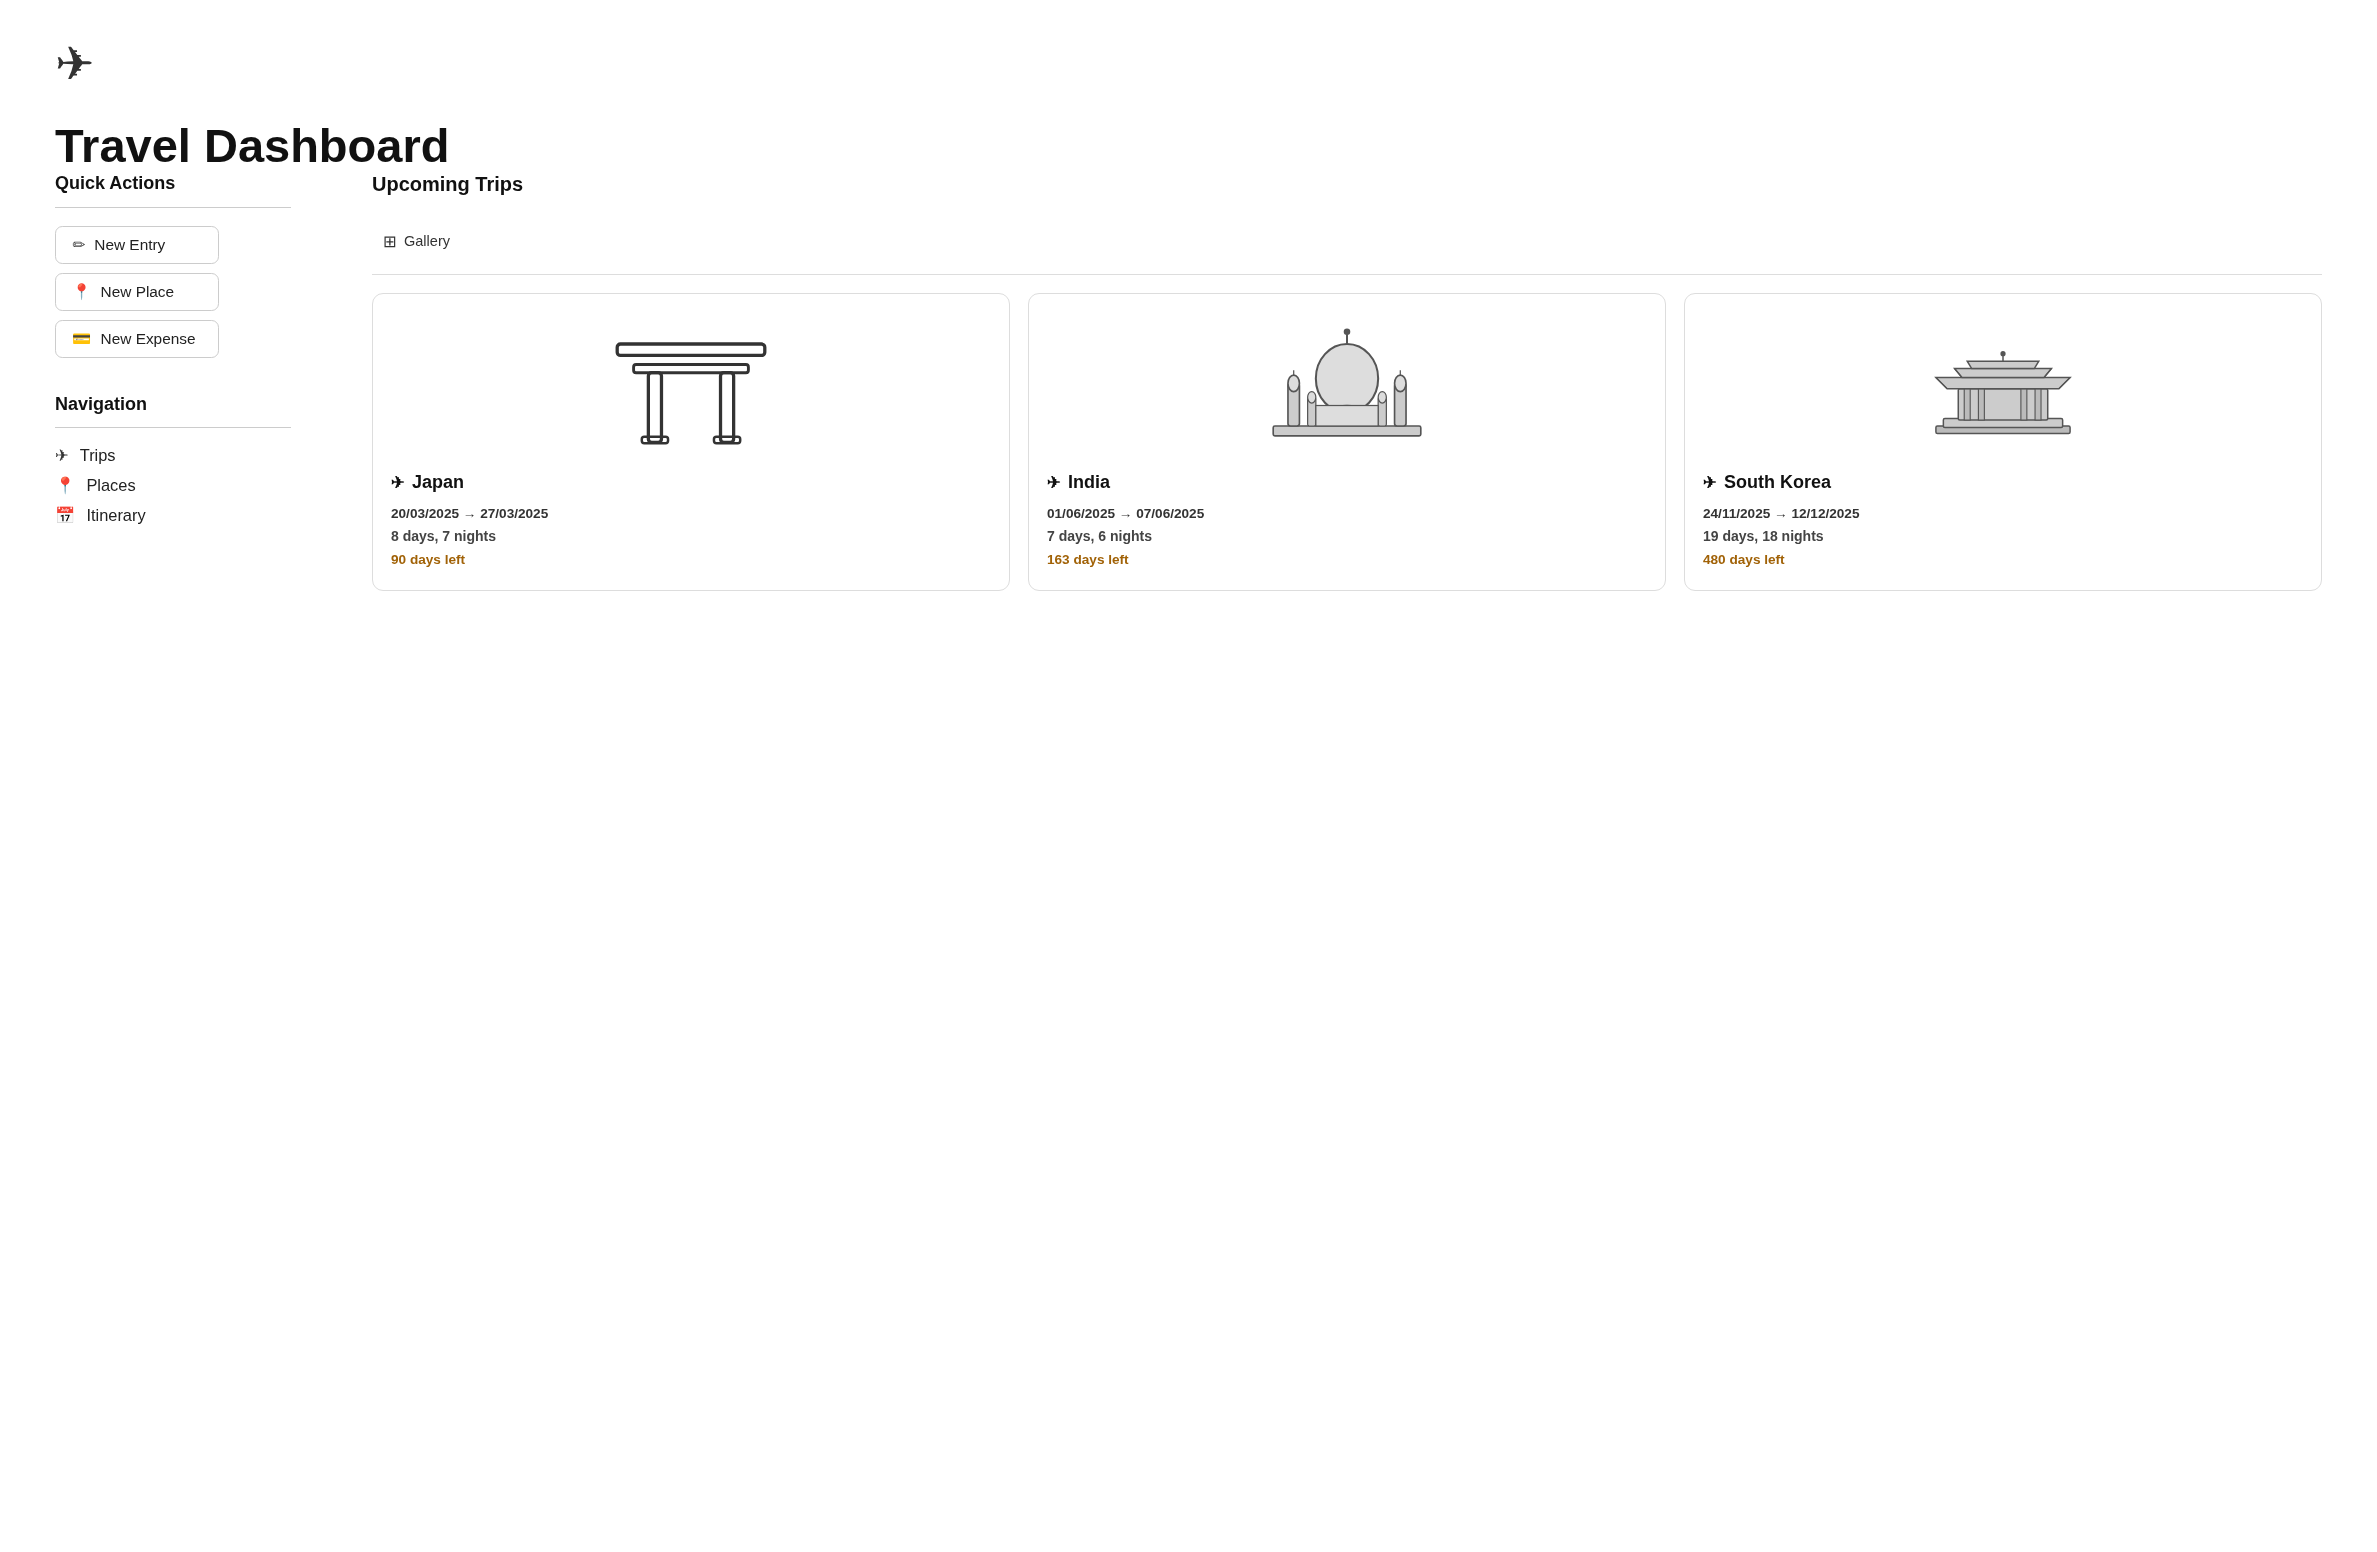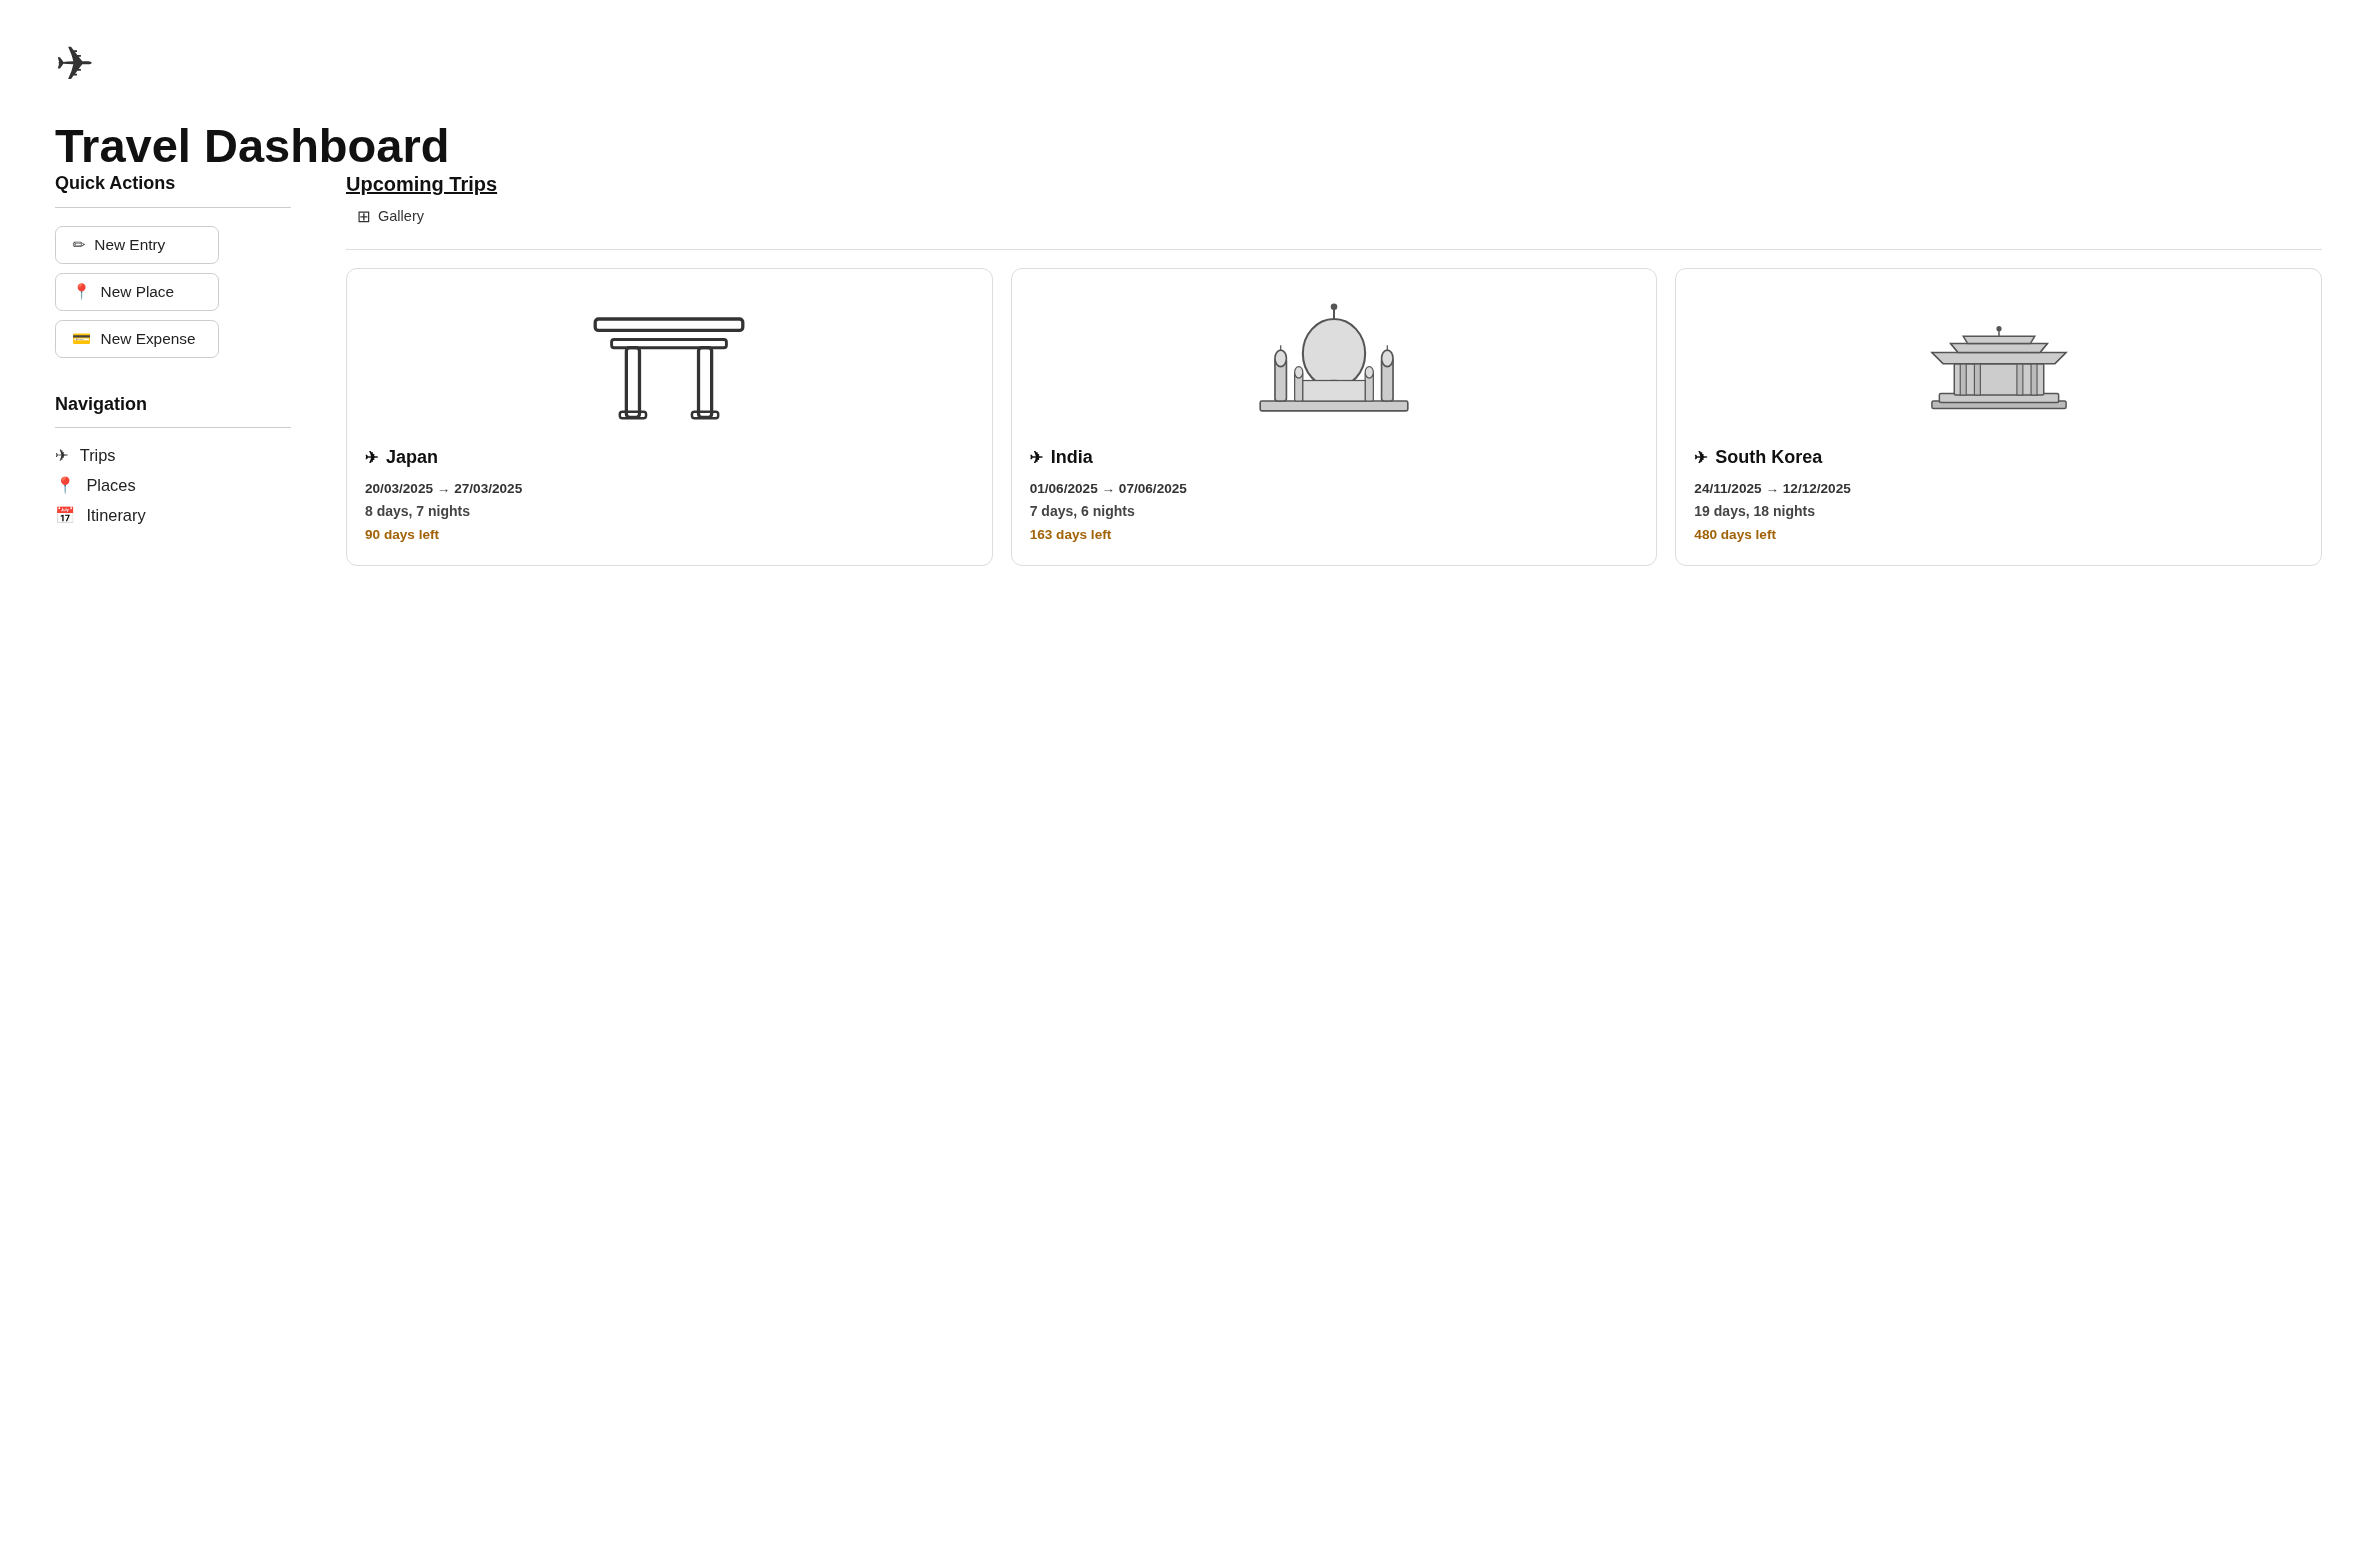--- a/index.html
+++ b/index.html
@@ -15,21 +15,21 @@
       margin-bottom: 27px;
       display: block;
     }
     .page-title {
       font-size: 47px;
       font-weight: 800;
       color: #111;
     }
     .main-layout {
       display: flex;
-      gap: 55px;
+      gap: 81px;
       align-items: flex-start;
       justify-content: flex-end;
     }
     
     .sidebar {
       width: 236px;
       flex-shrink: 0;
     }
     .section-title {
       font-size: 18px;
@@ -85,22 +85,21 @@
     .nav-icon { font-size: 16.4px; color: #333; }
 
     
     .content {
       flex: 1;
     }
     .content-section-title {
       font-size: 20px;
       font-weight: 700;
       color: #111;
-      margin-bottom: 5px;
-      text-decoration: underline;
+      margin-bottom: 30px;
     }
     .gallery-toggle {
       display: flex;
       align-items: center;
       gap: 7.3px;
       font-size: 14.5px;
       color: #333;
       margin-bottom: 18px;
       cursor: pointer;
       padding: 5.5px 11px;

